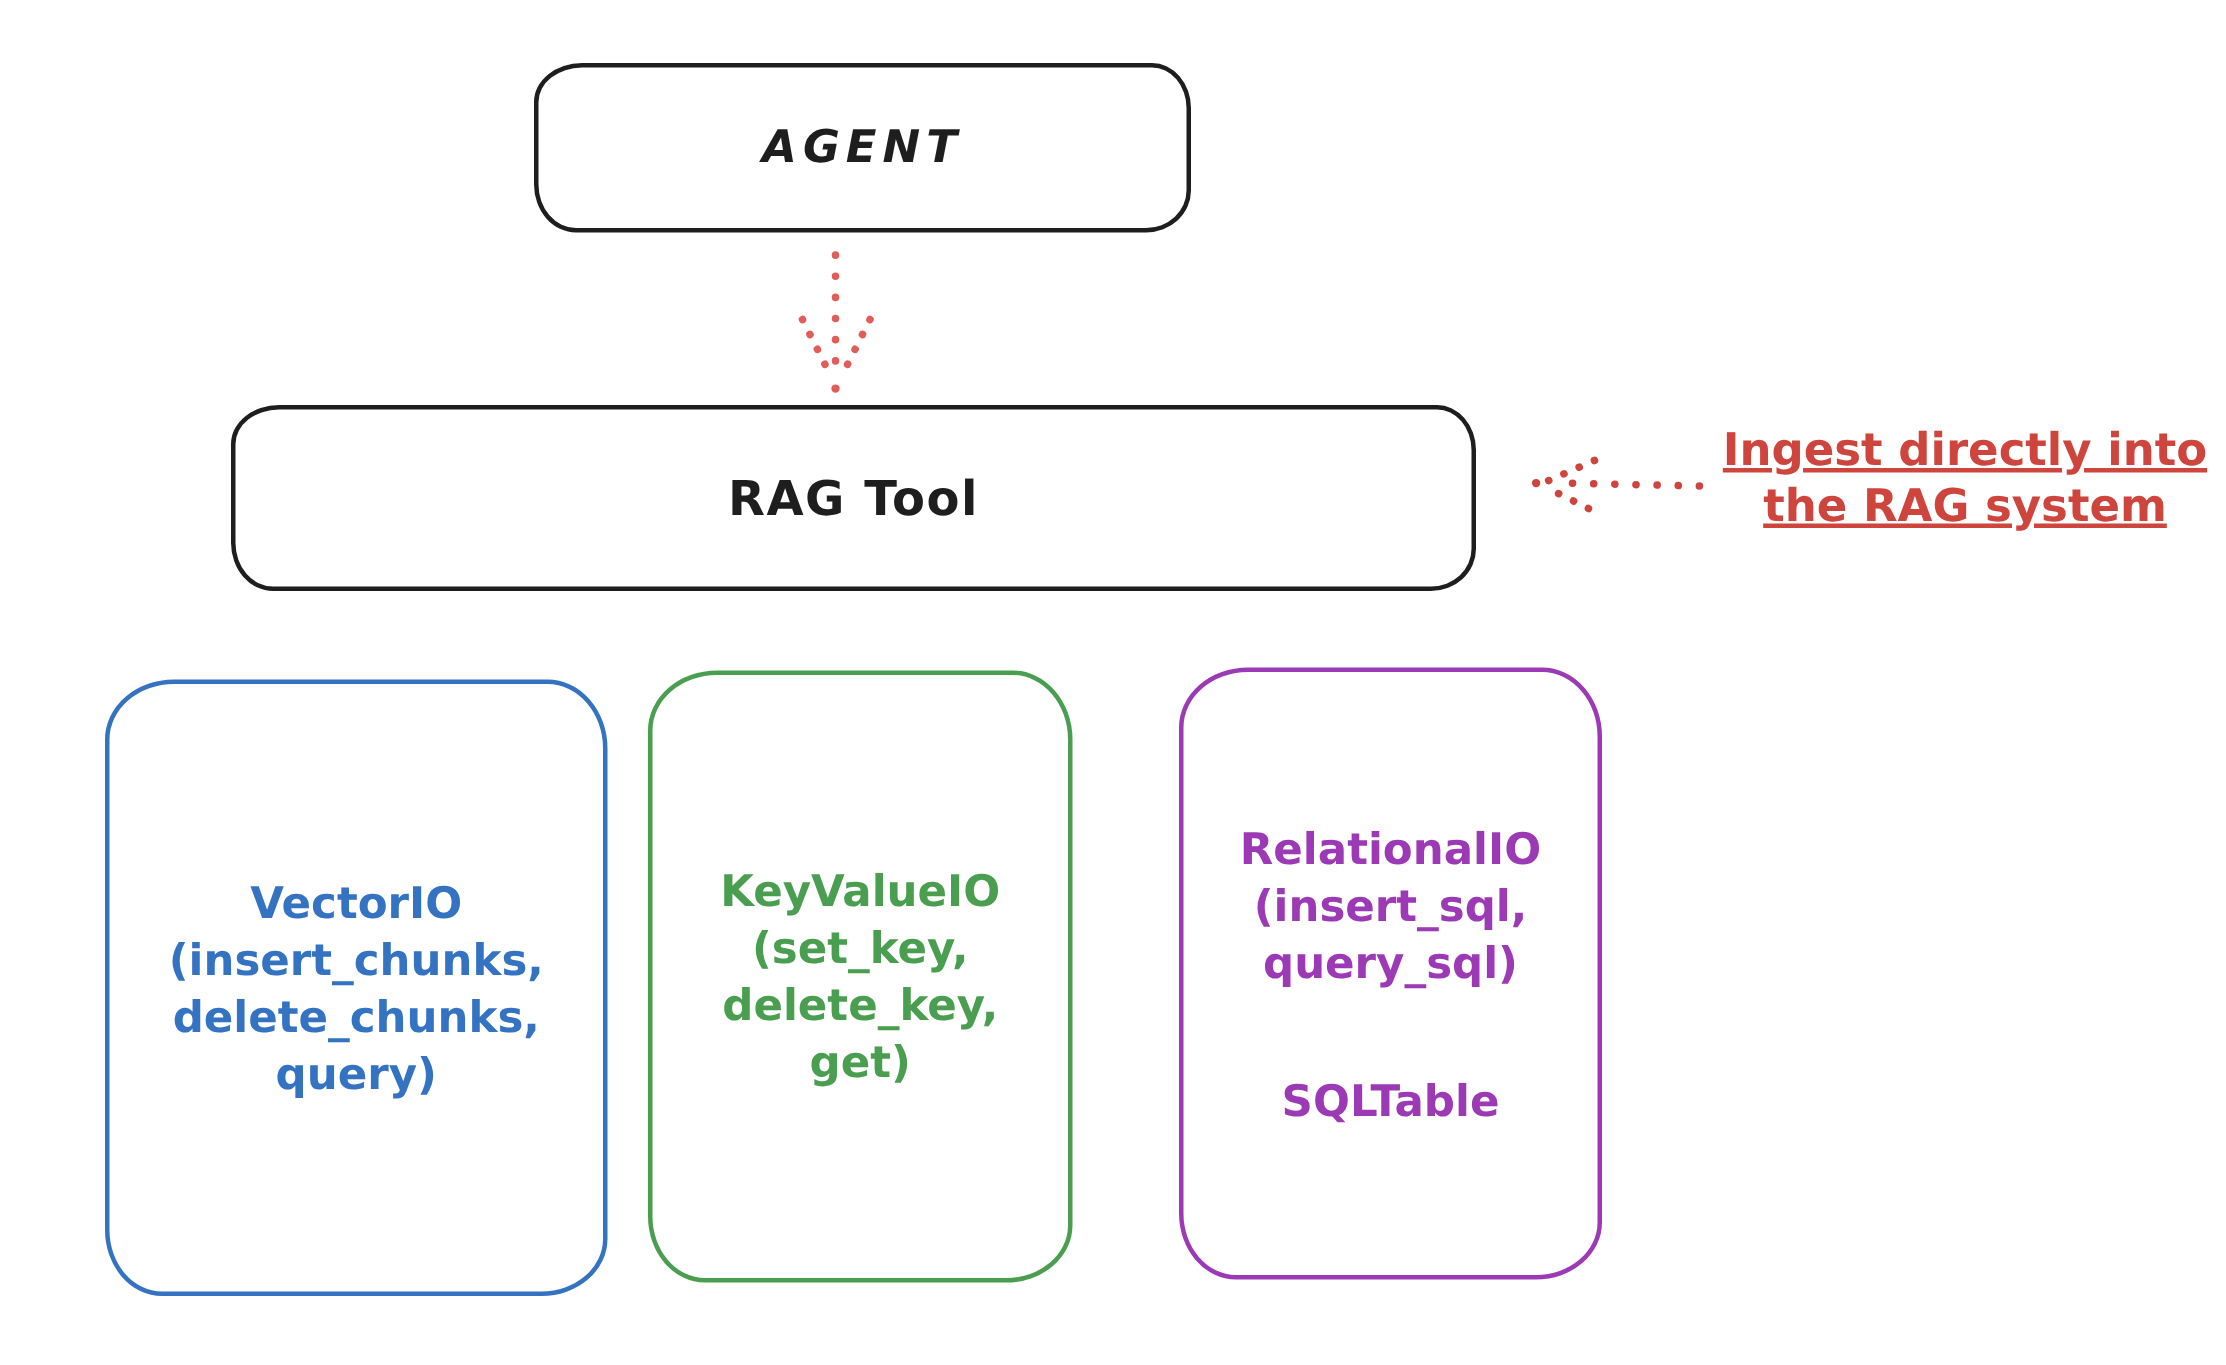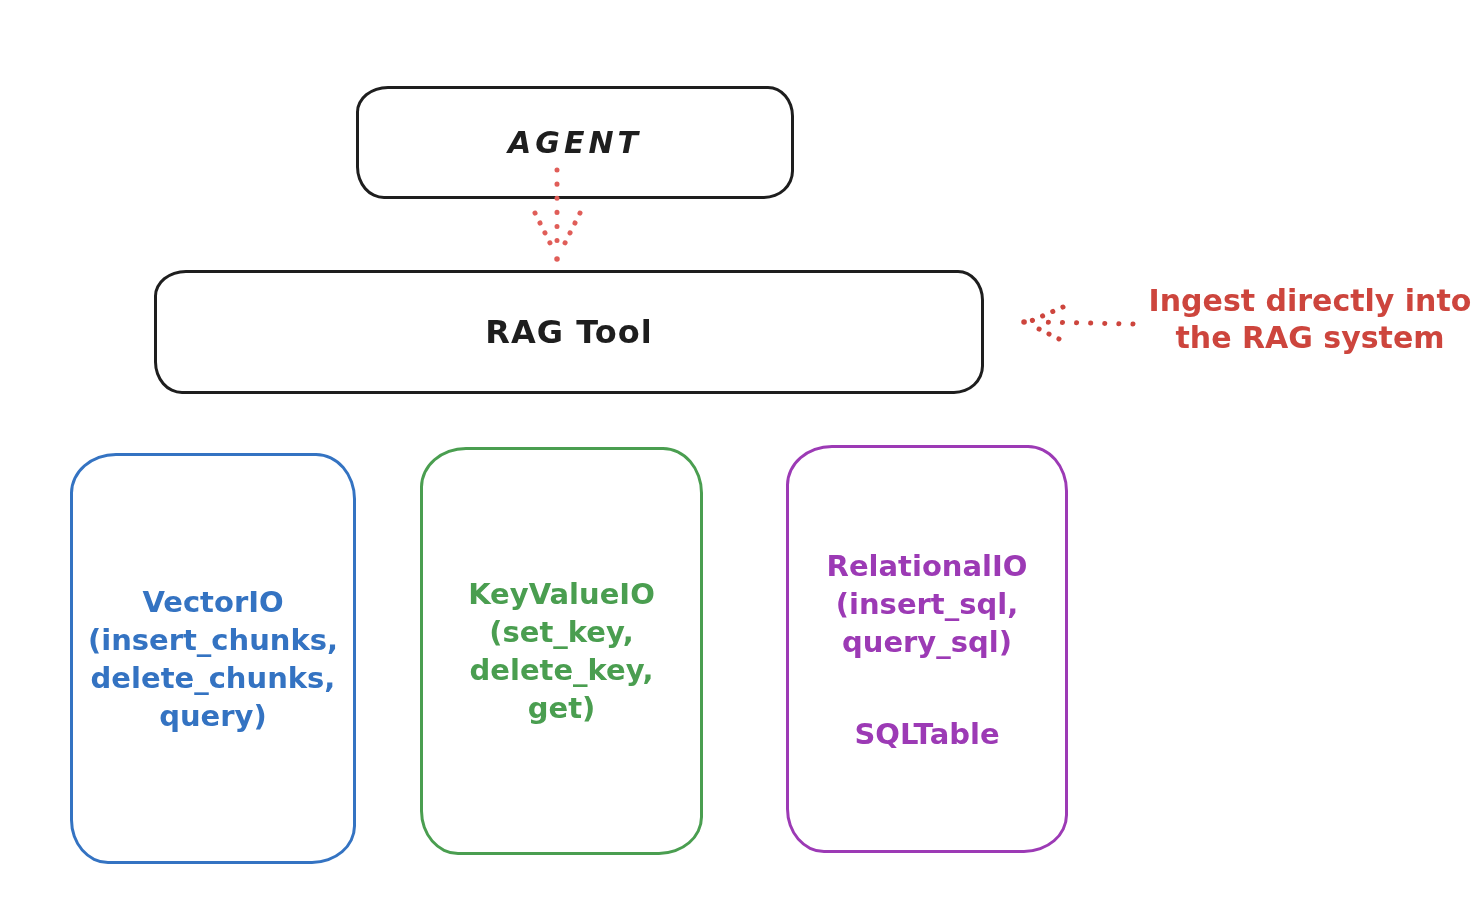--- a/index.html
+++ b/index.html
@@ -26,21 +26,21 @@
     justify-content: center;
     text-align: center;
   }
   .black-box {
     border: 3.5px solid var(--c, #1e1e1e);
     color: var(--c, #1e1e1e);
     border-radius: 32px 26px 30px 28px / 26px 30px 28px 32px;
   }
   .agent-box {
     left: 356px; top: 42px;
-    width: 438px; height: 113px; margin-top: 44px;
+    width: 438px; height: 113px;
   }
   .agent-box .node-label {
     font-size: 30px;
     font-weight: bold;
     font-style: italic;
     letter-spacing: 4px;
   }
   .rag-box {
     left: 154px; top: 270px;
     width: 830px; height: 124px;
@@ -62,35 +62,36 @@
     white-space: pre-line;
     font-size: 29px;
     font-weight: bold;
     line-height: 38px;
   }
   .io-box .node-index {
     font-size: 29px;
     font-weight: bold;
     margin-top: 36px;
   }
-  .io-vector     { left: 70px;  top: 453px; width: 286px; height: 411px; }
-  .io-keyvalue   { left: 420px; top: 447px; width: 283px; height: 408px; text-align: center; }
+  .io-vector     { left: 70px;  top: 453px; width: 335px; height: 411px; }
+  .io-keyvalue   { left: 432px; top: 447px; width: 283px; height: 408px; text-align: center; }
   .io-relational { left: 786px; top: 445px; width: 282px; height: 408px; gap: 20px; }
 
   
   .annotation-text {
     position: absolute;
     left: 1136px; top: 282px;
     width: 348px;
     text-align: center;
     font-size: 30px;
     font-weight: bold;
     line-height: 37px;
     white-space: pre-line;
     color: var(--c, #cd453d);
+    text-decoration: underline;
   }
 
   
   svg.arrow-layer {
     position: absolute;
     left: 0; top: 0;
     pointer-events: none;
   }
   g.dotted-arrow {
     stroke: var(--c, #e05d58);

